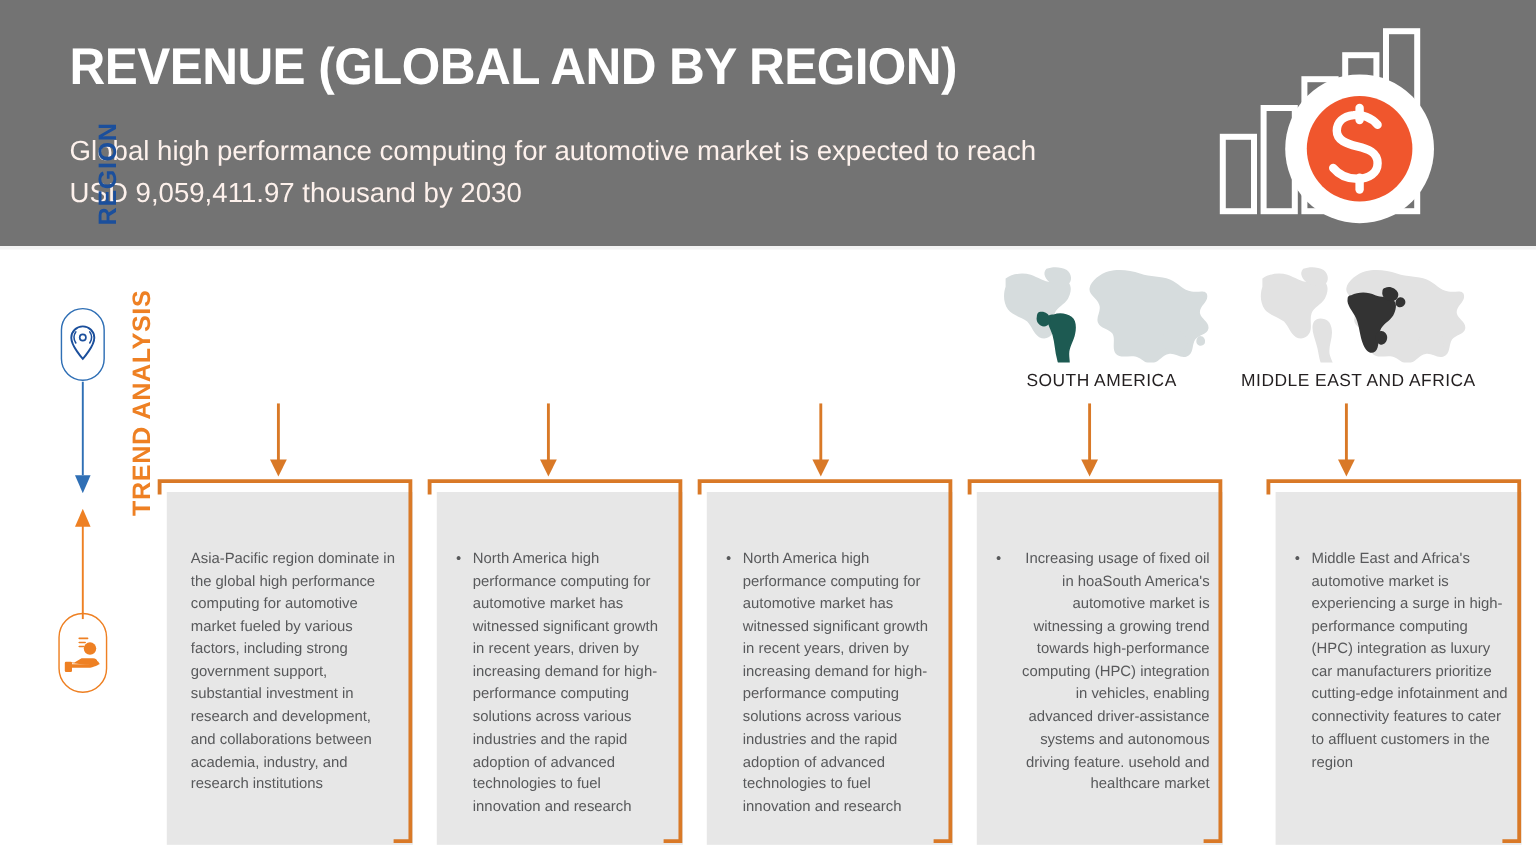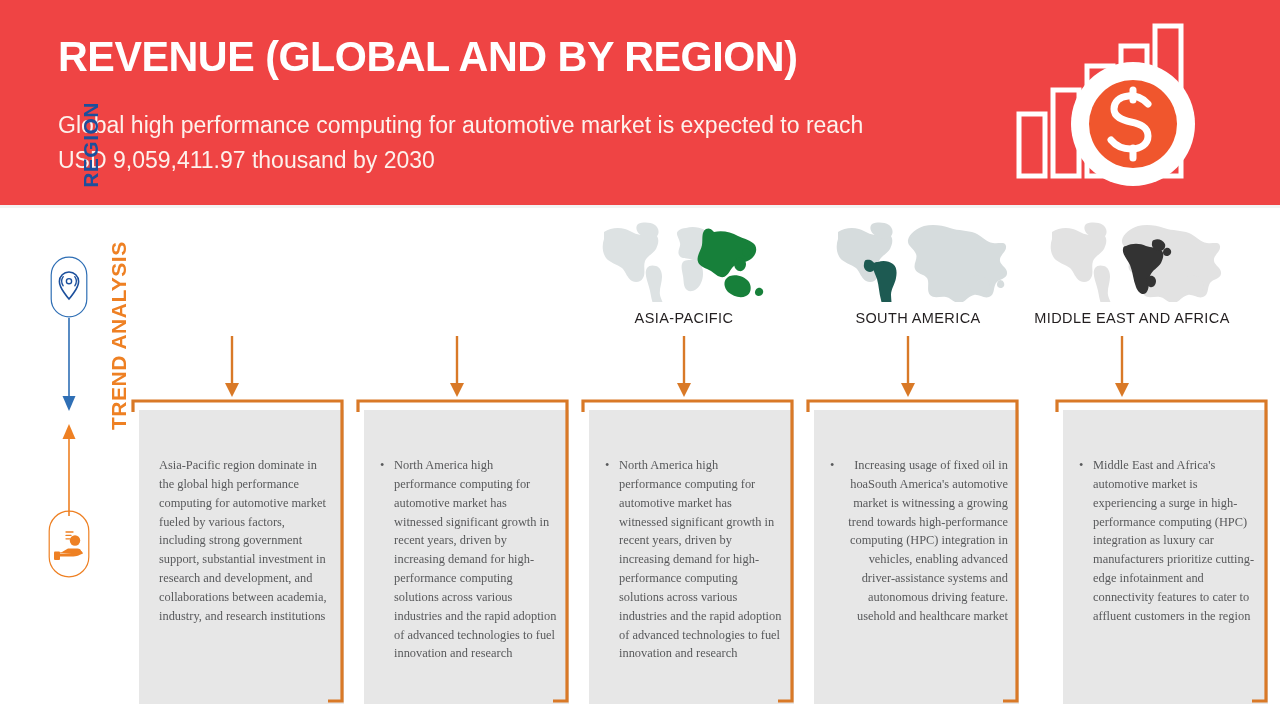--- a/index.html
+++ b/index.html
@@ -8,21 +8,21 @@
     background: #ffffff;
     font-family: "Liberation Sans", sans-serif;
     overflow: hidden;
   }
   #page { position: relative; width: 1280px; height: 720px; background: #fff; }
 
   
   .header {
     position: absolute; left: 0; top: 0;
     width: 1280px; height: 205px;
-    background: #ef4444;
+    background: #737373;
   }
   .header-title {
     position: absolute; left: 58px; top: 34px;
     font-size: 43px; font-weight: bold; color: #ffffff;
     letter-spacing: -0.5px; line-height: 1.05;
     white-space: nowrap;
     transform: scaleX(0.96); transform-origin: left center;
   }
   .header-sub {
     position: absolute; left: 58px; top: 108px;
@@ -80,21 +80,21 @@
   }
   .card-body {
     position: absolute; left: 9px; top: 12px;
     width: 205px; height: 294px;
     background: #e7e7e7;
     overflow: hidden;
   }
   .card-text {
     position: absolute; left: 20px; top: 46px;
     width: 172px;
-    font-size: 12.4px; line-height: 1.52; color: #58595b; font-family: Liberation Serif, serif;
+    font-size: 12.4px; line-height: 1.52; color: #58595b;
   }
   .card-text.has-bullet { left: 14px; width: 180px; padding-left: 16px; }
   .card-text.has-bullet::before {
     content: "\2022";
     position: absolute; left: 2px; top: 0;
     color: #58595b; font-size: 12.4px;
   }
 </style>
 </head>
 <body>
@@ -146,39 +146,20 @@
     <path d="M7 42h7l6-3.5h9.5c2.2 0 3.6 1.3 3.6 2.8s-1.5 2.7-3.6 2.7h-6" fill="#ee8023"></path>
     <rect x="6" y="41.5" width="6" height="8.5" rx="1" fill="#ee8023"></rect>
     <path d="M12 46.5h13.5c4.6 0 9.6-3.2 9.6-3.2l-1.6-2.4s-4.4 2.6-8 2.6H12z" fill="#ee8023"></path>
     <circle cx="27" cy="30.5" r="5.2" fill="#ee8023"></circle>
     <path d="M18 22h7M18 25.4h5M18 28.8h4" stroke="#ee8023" stroke-width="1.3" stroke-linecap="round"></path>
   </svg>
   <div class="rail-trend-label">TREND ANALYSIS</div>
 
 
 
-  <div class="col" style="left:572px;">
-    <svg class="col-map" viewBox="0 0 180 84">
-      <g fill="#dde2e3">
-        <path d="M10 14c6-4 14-5 21-3 6 2 11 6 17 6 5 0 10-3 14 0 4 4 2 10 0 14-3 5-9 7-11 12-2 6 1 12-2 17-2 4-7 5-11 3-5-3-6-9-10-13-5-4-12-5-16-10-4-6-4-13-2-19 0-3 0-5 0-7z"></path>
-        <path d="M44 6c5-2 12-2 17 1 4 3 5 9 1 12-4 3-10 1-14-1-4-2-8-8-4-12z"></path>
-        <path d="M62 48c4 1 6 6 6 11 0 6-3 12-2 18 1 5 5 10 3 14-2 3-7 1-9-3-3-6-3-13-5-19-2-7-5-14-2-19 2-3 6-3 9-2z"></path>
-        <path d="M92 10c6-2 13-1 19 2 4 2 9 1 13 4 4 2 4 7 2 10-3 4-9 3-12 7-3 3-2 8-6 10-4 2-8-1-12-2-4-1-9 0-11-4-2-4 2-8 1-12-1-5-5-9-2-12 2-2 5-3 8-3z"></path>
-        <path d="M96 42c5-1 10 2 12 7 2 6 1 13-2 18-3 5-9 8-13 5-4-3-3-9-4-14-1-6-3-12 1-15 2-1 4-1 6-1z"></path>
-      </g>
-      <g fill="#17803a">
-        <path d="M120 14c8-2 17 0 24 4 6 3 13 4 17 9 3 5 0 11-4 14-5 4-12 3-17 7-4 3-5 9-10 11-5 1-9-3-13-6-5-3-11-4-13-9-2-6 3-11 4-17 1-6-1-13 4-16 2-1 5-1 8 3z"></path>
-        <path d="M144 40c4-1 8 2 8 6 0 4-3 8-7 7-4-1-6-6-4-10 1-2 2-3 3-3z"></path>
-        <path d="M136 58c7-2 15 1 19 6 3 5 2 12-3 14-6 3-13 0-18-4-4-4-5-11-1-14 1-1 2-2 3-2z"></path>
-        <path d="M164 70c3-1 6 2 5 5-1 3-5 4-7 2-2-2-1-6 2-7z"></path>
-        <path d="M152 30c3 0 5 3 4 6-1 3-5 3-7 1-2-2-1-6 3-7z"></path>
-      </g>
-    </svg>
-    <div class="col-label">ASIA-PACIFIC</div>
-  </div>
 
   <div class="col" style="left:806px;">
     <svg class="col-map" viewBox="0 0 180 84">
       <g fill="#d6dcdd">
         <path d="M10 14c6-4 14-5 21-3 6 2 11 6 17 6 5 0 10-3 14 0 4 4 2 10 0 14-3 5-9 7-11 12-2 6 1 12-2 17-2 4-7 5-11 3-5-3-6-9-10-13-5-4-12-5-16-10-4-6-4-13-2-19 0-3 0-5 0-7z"></path>
         <path d="M44 6c5-2 12-2 17 1 4 3 5 9 1 12-4 3-10 1-14-1-4-2-8-8-4-12z"></path>
         <path d="M96 8c8-2 18-1 26 2 9 3 17 2 25 5 7 3 11 9 18 10 6 1 12-2 13 3 1 6-7 9-6 15 1 5 8 7 7 13-1 5-8 5-11 9-3 5-1 12-7 14-5 2-10-3-15-2-6 1-9 8-15 8-5 0-8-5-13-6-6-1-12 2-16-2-4-5 0-12-3-17-3-4-10-4-12-9-2-5 3-10 1-15-2-6-9-8-8-14 1-6 9-12 16-14z"></path>
         <path d="M146 58c5-2 11 0 14 4 3 5 1 12-4 14-6 2-13-1-15-7-2-5 0-9 5-11z"></path>
         <path d="M172 62c3 0 5 3 4 6-1 2-4 3-6 1-2-2-1-6 2-7z"></path>
       </g>

